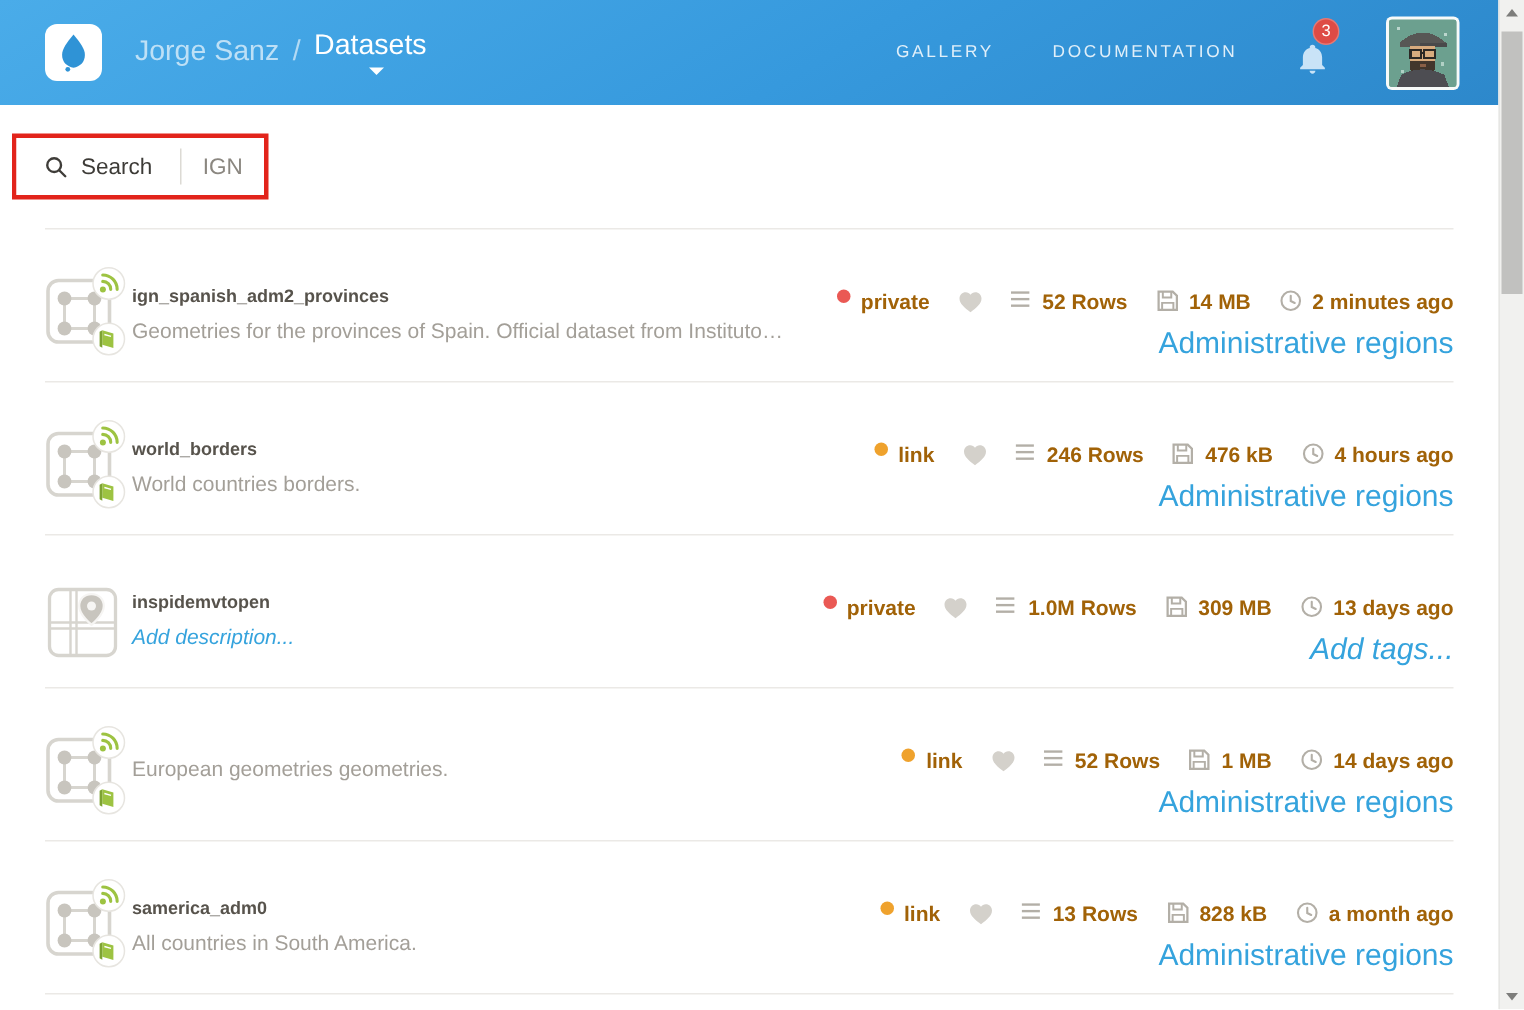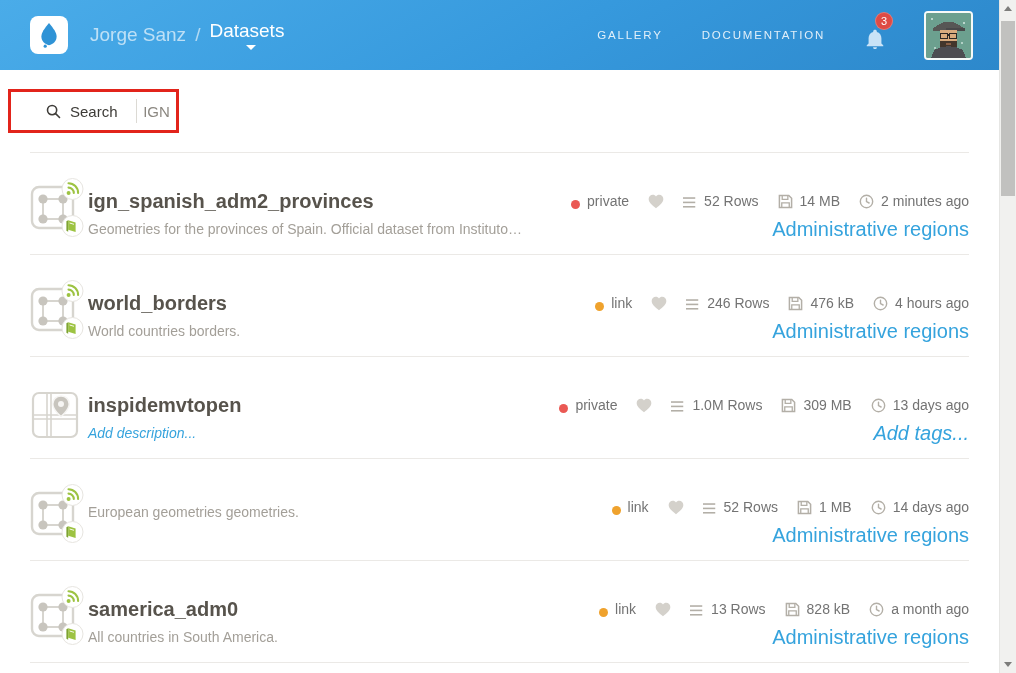--- a/index.html
+++ b/index.html
@@ -26,36 +26,36 @@
   .badge{position:absolute;top:-8px;left:11px;min-width:18px;height:18px;border-radius:50%;
     background:#de4b45;color:#fff;font-size:11px;display:flex;align-items:center;
     justify-content:center;border:1px solid rgba(255,255,255,.25);box-sizing:border-box;}
   .avatar{width:45px;height:45px;border-radius:4px;border:2px solid rgba(255,255,255,.95);
     overflow:hidden;cursor:pointer;background:#6ca08f;box-sizing:content-box;}
 
   
   .search-annotation{position:absolute;left:8px;top:89px;width:171px;height:44px;
     border:3px solid #e2241b;box-sizing:border-box;}
   .search-control{display:flex;align-items:center;width:100%;height:100%;background:#fff;}
-  .search-left{display:flex;align-items:center;gap:9px;padding-left:35px;width:90px;cursor:pointer;}
+  .search-left{display:flex;align-items:center;gap:9px;padding-left:19px;width:90px;cursor:pointer;}
   .search-label{font-size:15px;color:#3d3b37;}
   .search-divider{width:1px;height:24px;background:#dcdad4;}
   .search-tag{flex:1;text-align:center;color:#8b8780;font-size:15px;cursor:pointer;}
 
   
   .rows{position:absolute;left:30px;top:152px;width:939px;border-top:1px solid #ebe9e6;}
   .row{position:relative;height:101px;border-bottom:1px solid #ebe9e6;}
   .ds-icon{position:absolute;left:0;top:25px;}
   .row-main{position:absolute;left:58px;top:37px;}
-  .ds-name{font-size:20px;font-weight:700;color:#57534c;cursor:pointer;}
+  .ds-name{font-size:12px;font-weight:700;color:#57534c;cursor:pointer;}
   .ds-desc{font-size:14px;color:#a39f98;margin-top:8px;}
   .ds-desc.placeholder{color:#35a3dd;font-style:italic;cursor:pointer;}
   .row-meta{position:absolute;right:0;top:40px;text-align:right;}
   .meta-line{display:flex;align-items:center;justify-content:flex-end;}
-  .meta-item{display:flex;align-items:flex-end;gap:7px;margin-left:19px;color:#737373;font-size:14px;}
+  .meta-item{display:flex;align-items:flex-start;gap:7px;margin-left:19px;color:#a16207;font-size:14px;font-weight:bold;}
   .meta-item svg{flex:none;}
   .dot{width:9px;height:9px;border-radius:50%;background:#ccc;}
   .tag-line{margin-top:9px;}
   .tag-link{color:#35a3dd;font-size:20px;text-decoration:none;cursor:pointer;}
   .tag-link.placeholder{font-style:italic;}
   .gray-i{color:#b3afa7;}
   .heart-i{color:#d4d1cb;cursor:pointer;}
 
   
   .scrollbar{position:absolute;right:0;top:0;width:17px;height:673px;background:#f1f1ef;

